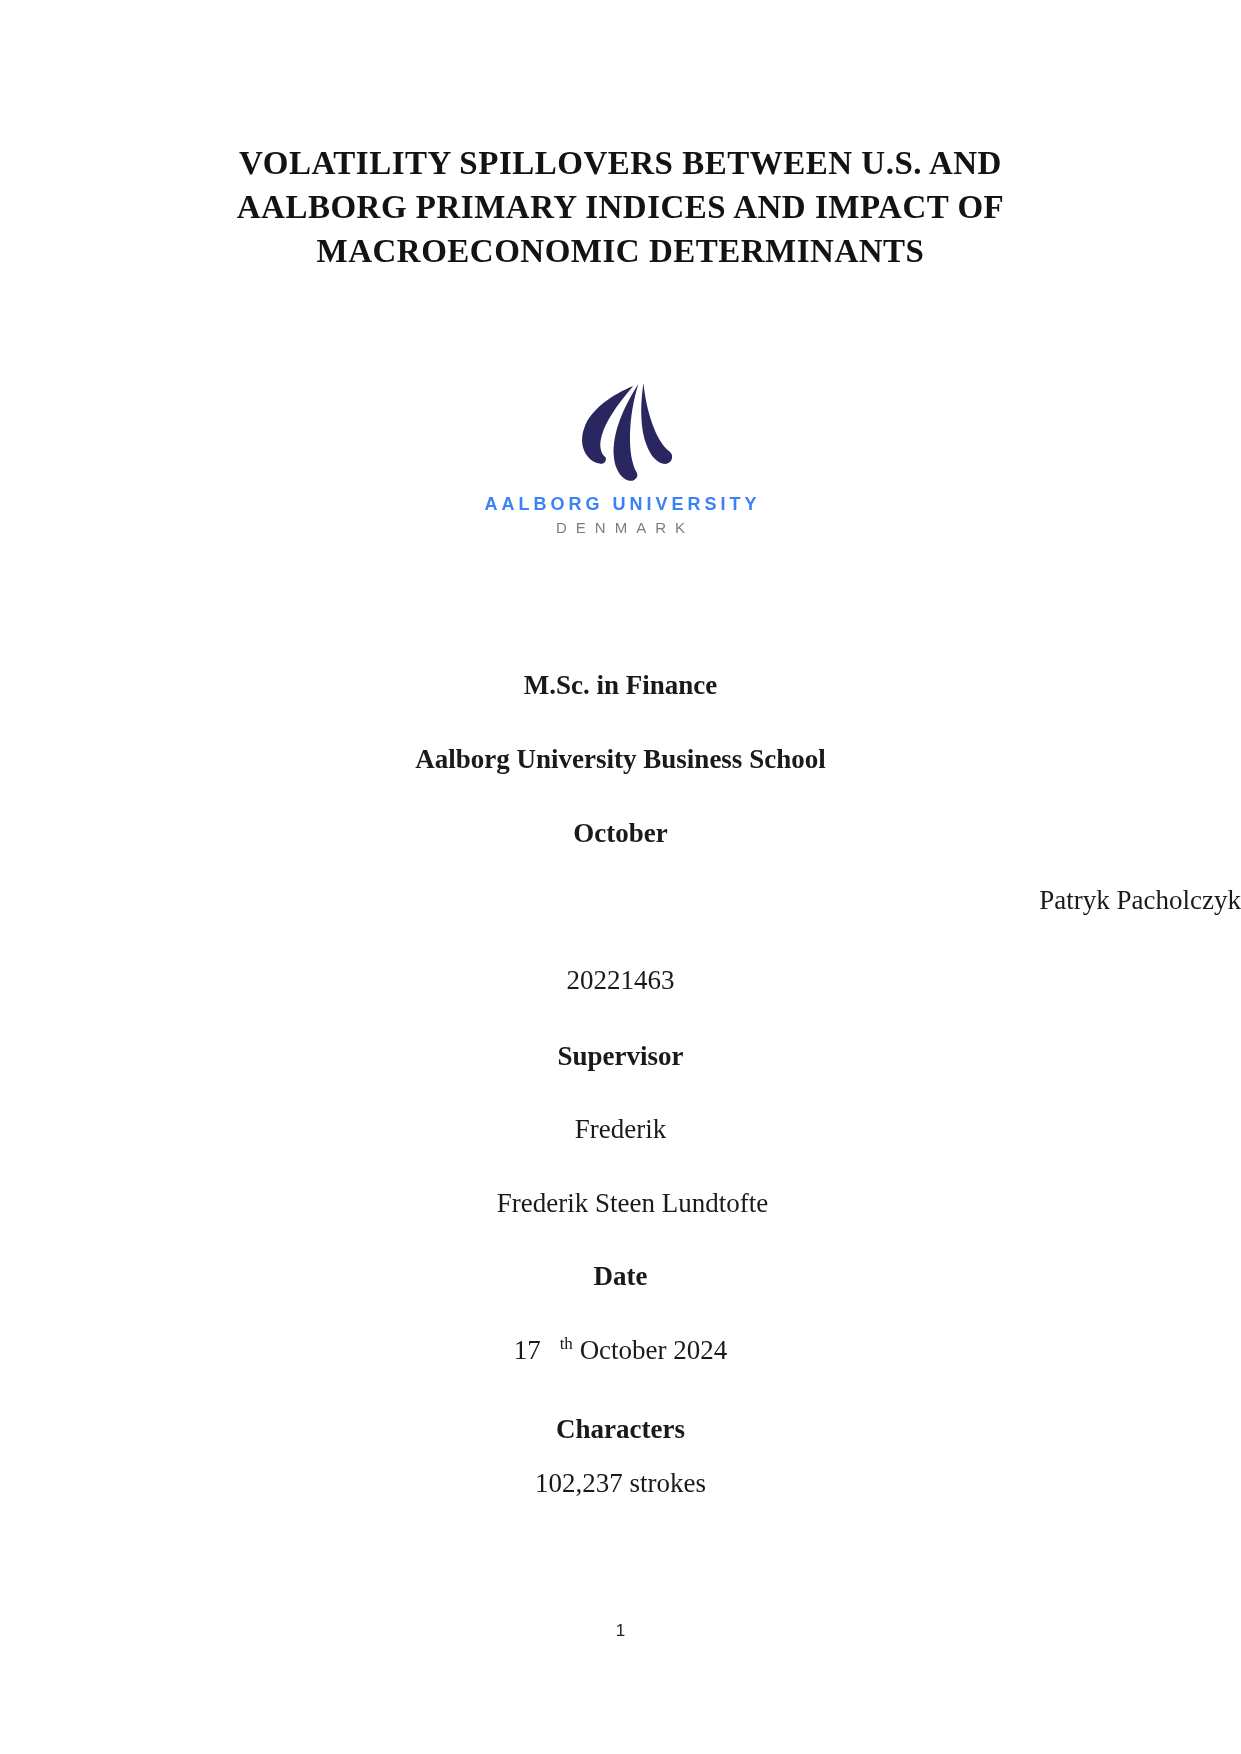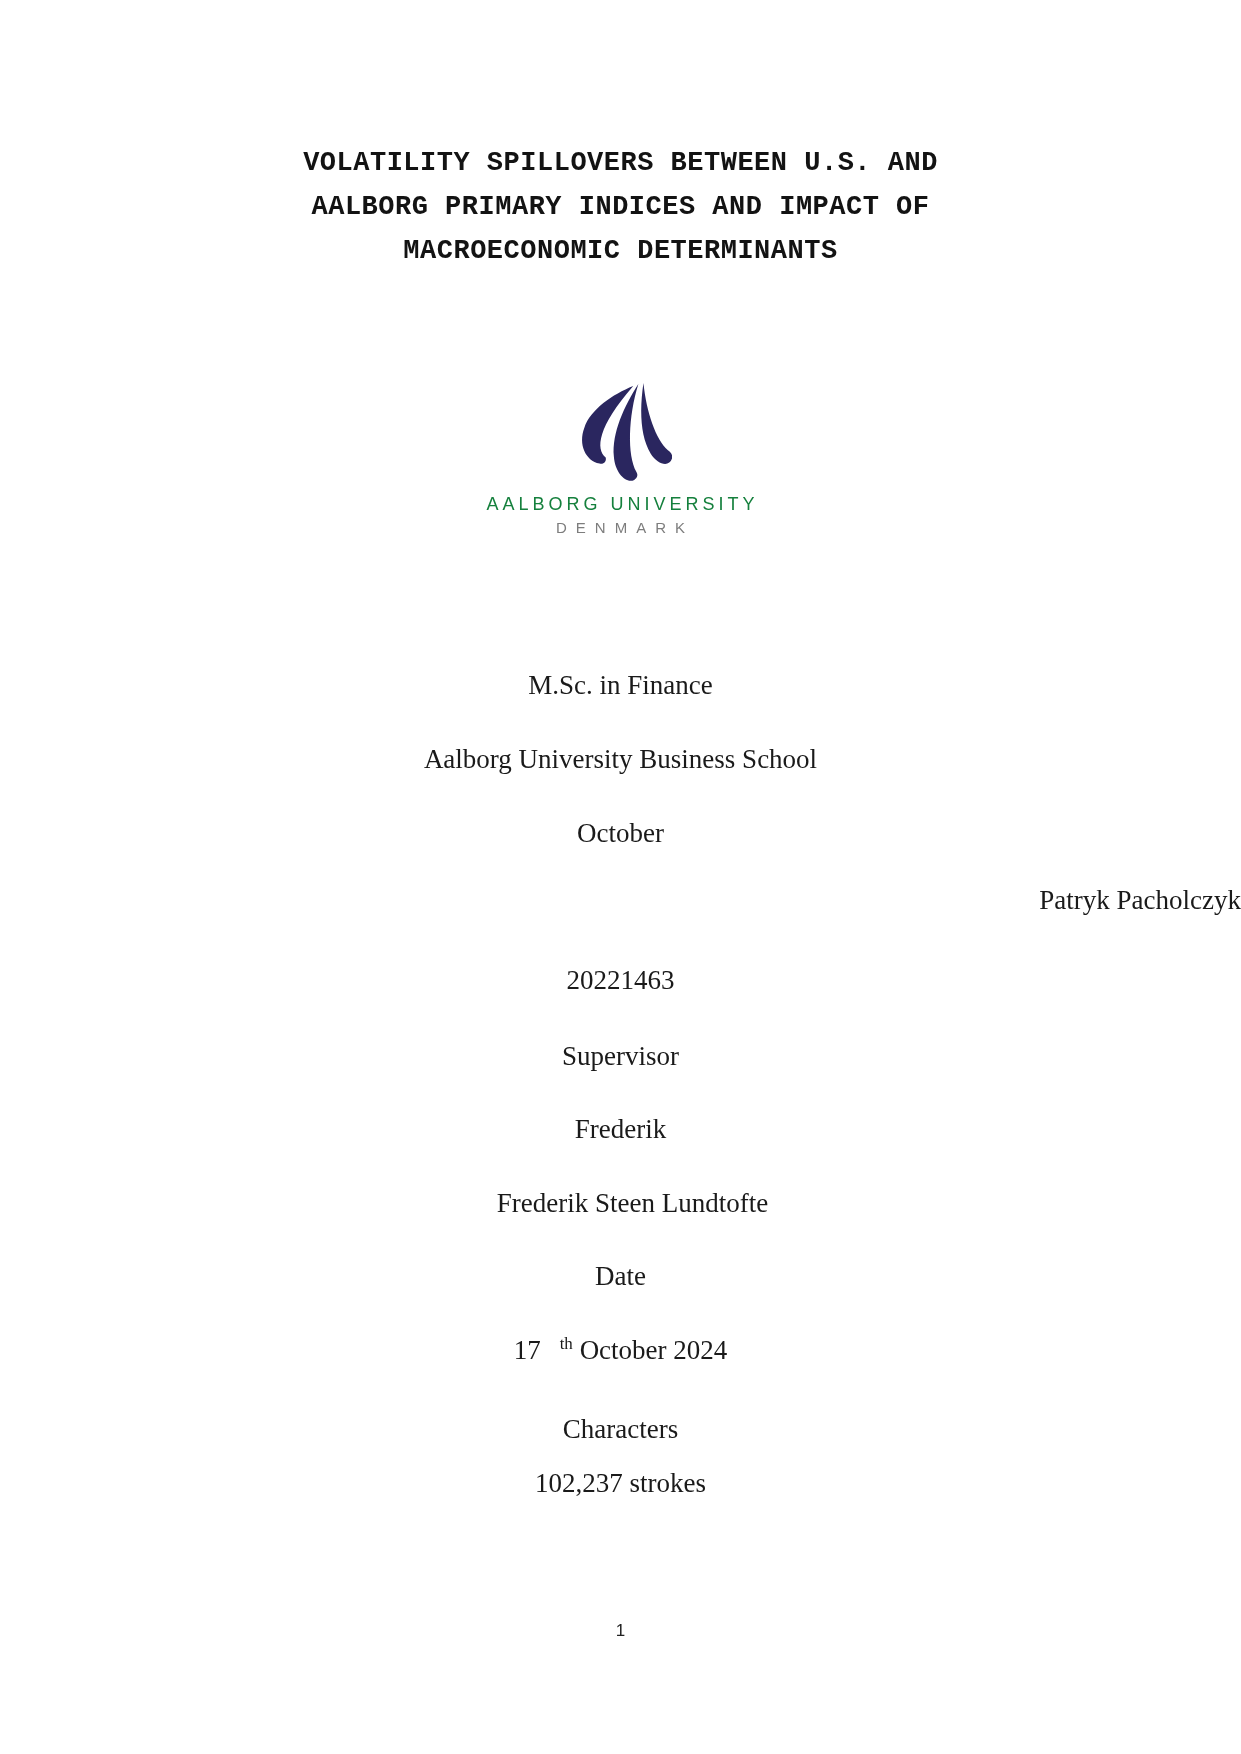--- a/index.html
+++ b/index.html
@@ -13,48 +13,47 @@
     font-family: "Liberation Serif", "DejaVu Serif", serif;
     color: #161616;
   }
   .title {
     position: absolute;
     top: 141px;
     left: 0;
     width: 100%;
     margin: 0;
     text-align: center;
-    font-size: 27px;
+    font-size: 33px;
     font-weight: bold;
     line-height: 44px;
     letter-spacing: 0.5px;
     color: #131313;
-    font-family: Liberation Mono, monospace;
   }
   
   .logo-block {
     position: absolute;
     top: 382px;
     left: 0;
     width: 100%;
     text-align: center;
   }
   .logo-mark {
     display: block;
     margin: 0 auto;
     width: 102px;
     height: 102px;
   }
   .logo-wordmark {
     margin-top: 10px;
     font-family: "Liberation Sans", "DejaVu Sans", sans-serif;
     font-size: 18px;
-    font-weight: normal;
+    font-weight: bold;
     letter-spacing: 4px;
-    color: #15803d;
+    color: #3b82f6;
     text-indent: 4px; 
   }
   .logo-country {
     margin-top: 4px;
     font-family: Liberation Sans, sans-serif;
     font-size: 15px;
     font-weight: normal;
     letter-spacing: 9px;
     color: #7d7d7d;
     text-indent: 9px;
@@ -64,21 +63,21 @@
     position: absolute;
     left: 0;
     width: 100%;
     margin: 0;
     text-align: center;
     font-size: 27px;
     line-height: 34px;
     font-weight: normal;
     color: #1a1a1a;
   }
-  .line.b { font-weight: normal; }
+  .line.b { font-weight: bold; }
   .line sup { font-size: 17px; line-height: 0; margin-left: 19px; }
 
   .t-degree      { top: 668px; }
   .t-school      { top: 742px; }
   .t-author-h    { top: 816px; }
   .t-author      { top: 883px; text-align: right; }
   .t-id          { top: 963px; }
   .t-sup-h       { top: 1039px; }
   .t-sup-title   { top: 1112px; }
   .t-sup-name    { top: 1186px; padding-left: 12px; }

